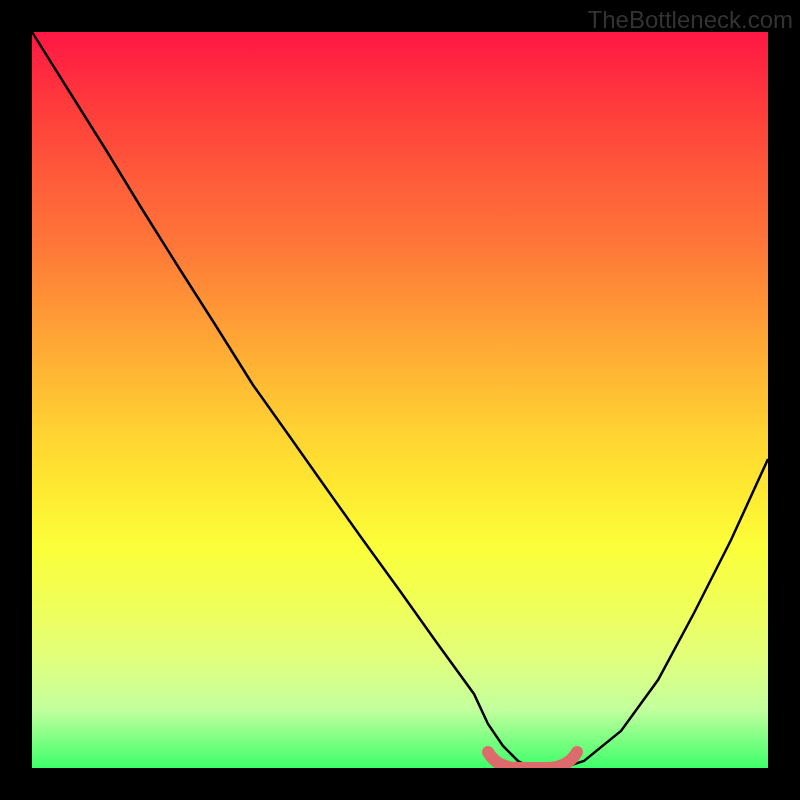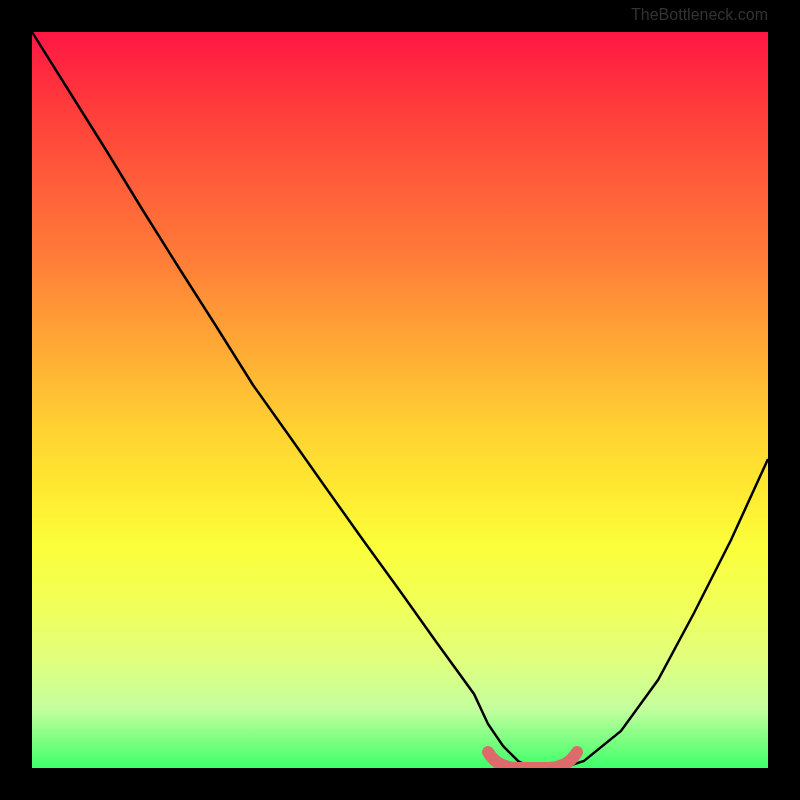--- a/index.html
+++ b/index.html
@@ -13,23 +13,23 @@
   }
   .chart-container {
     position: relative;
     width: 800px;
     height: 800px;
     background: #000;
   }
   .watermark {
     position: absolute;
     top: 6px;
-    right: 32px;
+    right: 7px;
     color: #333;
-    font-size: 16px;
+    font-size: 24px;
     font-weight: 500;
     z-index: 10;
   }
   .plot-area {
     position: absolute;
     left: 32px;
     top: 32px;
     width: 736px;
     height: 736px;
     background: linear-gradient(to bottom,

